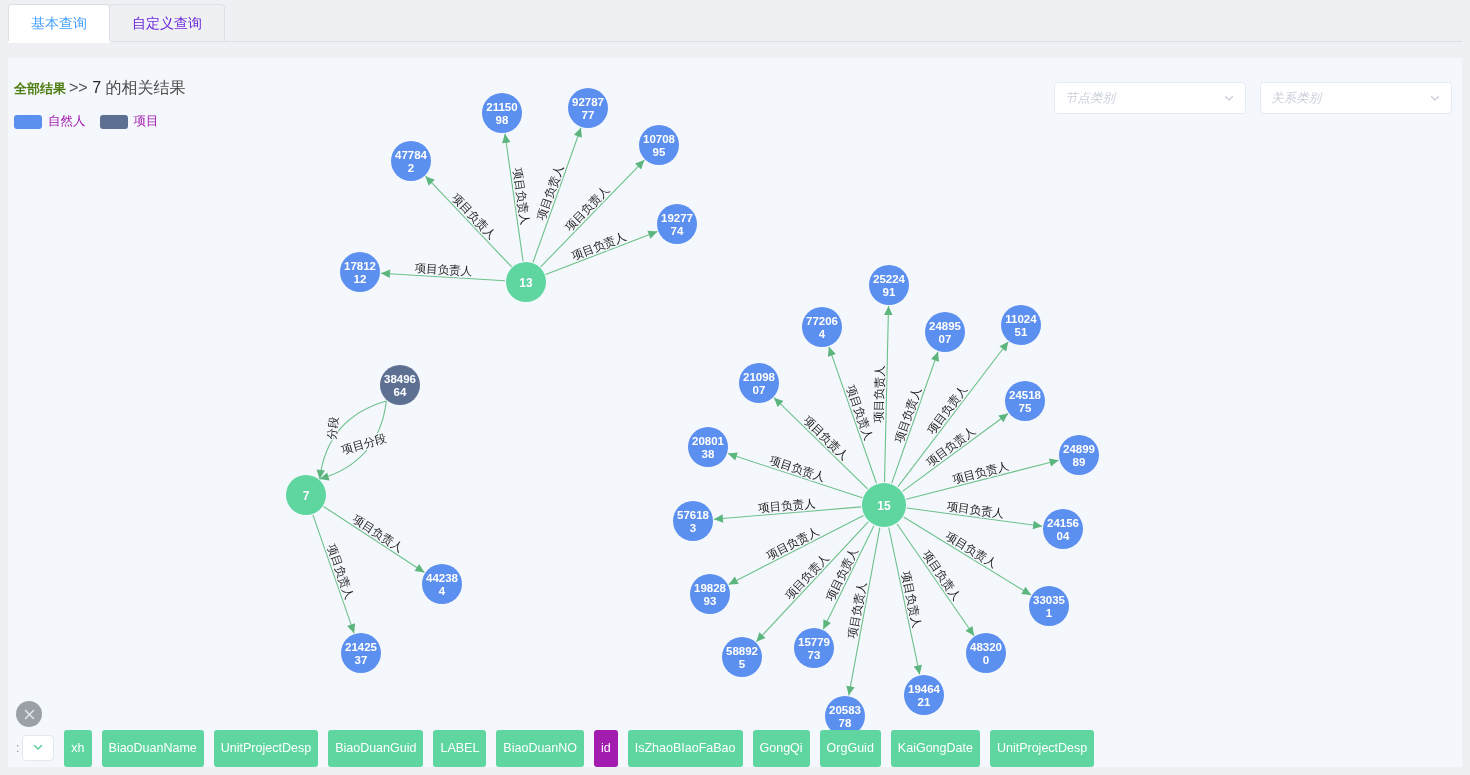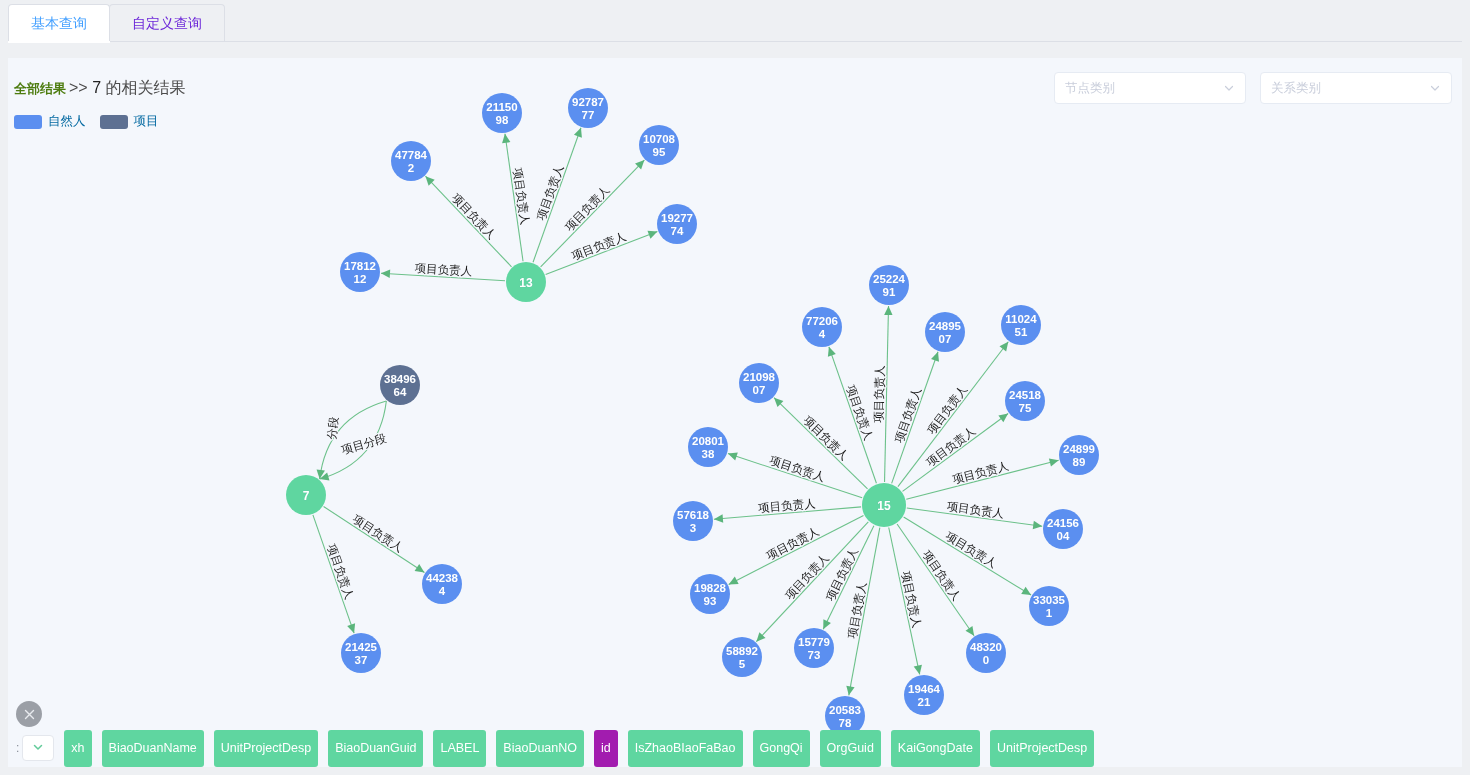--- a/index.html
+++ b/index.html
@@ -46,24 +46,24 @@
 
   
   .result-header { position: absolute; left: 6px; top: 20px; white-space: nowrap; }
   .result-title { font-size: 13px; font-weight: bold; color: #4d7c0f; }
   .result-sub { font-size: 16px; color: #4b4b4b; margin-left: 3px; }
   .result-sub .num { color: #222; }
 
   .legend { position: absolute; left: 6px; top: 55px; display: flex; align-items: center; }
   .legend-item { display: flex; align-items: center; margin-right: 14px; }
   .legend-swatch { width: 28px; height: 14px; border-radius: 3px; margin-right: 6px; }
-  .legend-label { font-size: 12.5px; color: #0369a1; }
-
-  
-  .selects { position: absolute; right: 10px; top: 14px; display: flex; }
+  .legend-label { font-size: 12.5px; color: #a21caf; }
+
+  
+  .selects { position: absolute; right: 10px; top: 24px; display: flex; font-style: italic; }
   .sel {
     width: 192px; height: 32px; background: #fff;
     border: 1px solid #e6ebf3; border-radius: 4px;
     display: flex; align-items: center; padding: 0 10px;
     margin-left: 14px; cursor: pointer;
     box-shadow: 0 0 0 1px rgba(255,255,255,.4) inset;
   }
   .sel-text { flex: 1; font-size: 12.5px; color: #c9cedb; }
   .sel-arrow { color: #c9cedb; font-size: 11px; }
   .sel-arrow svg { display: block; }

